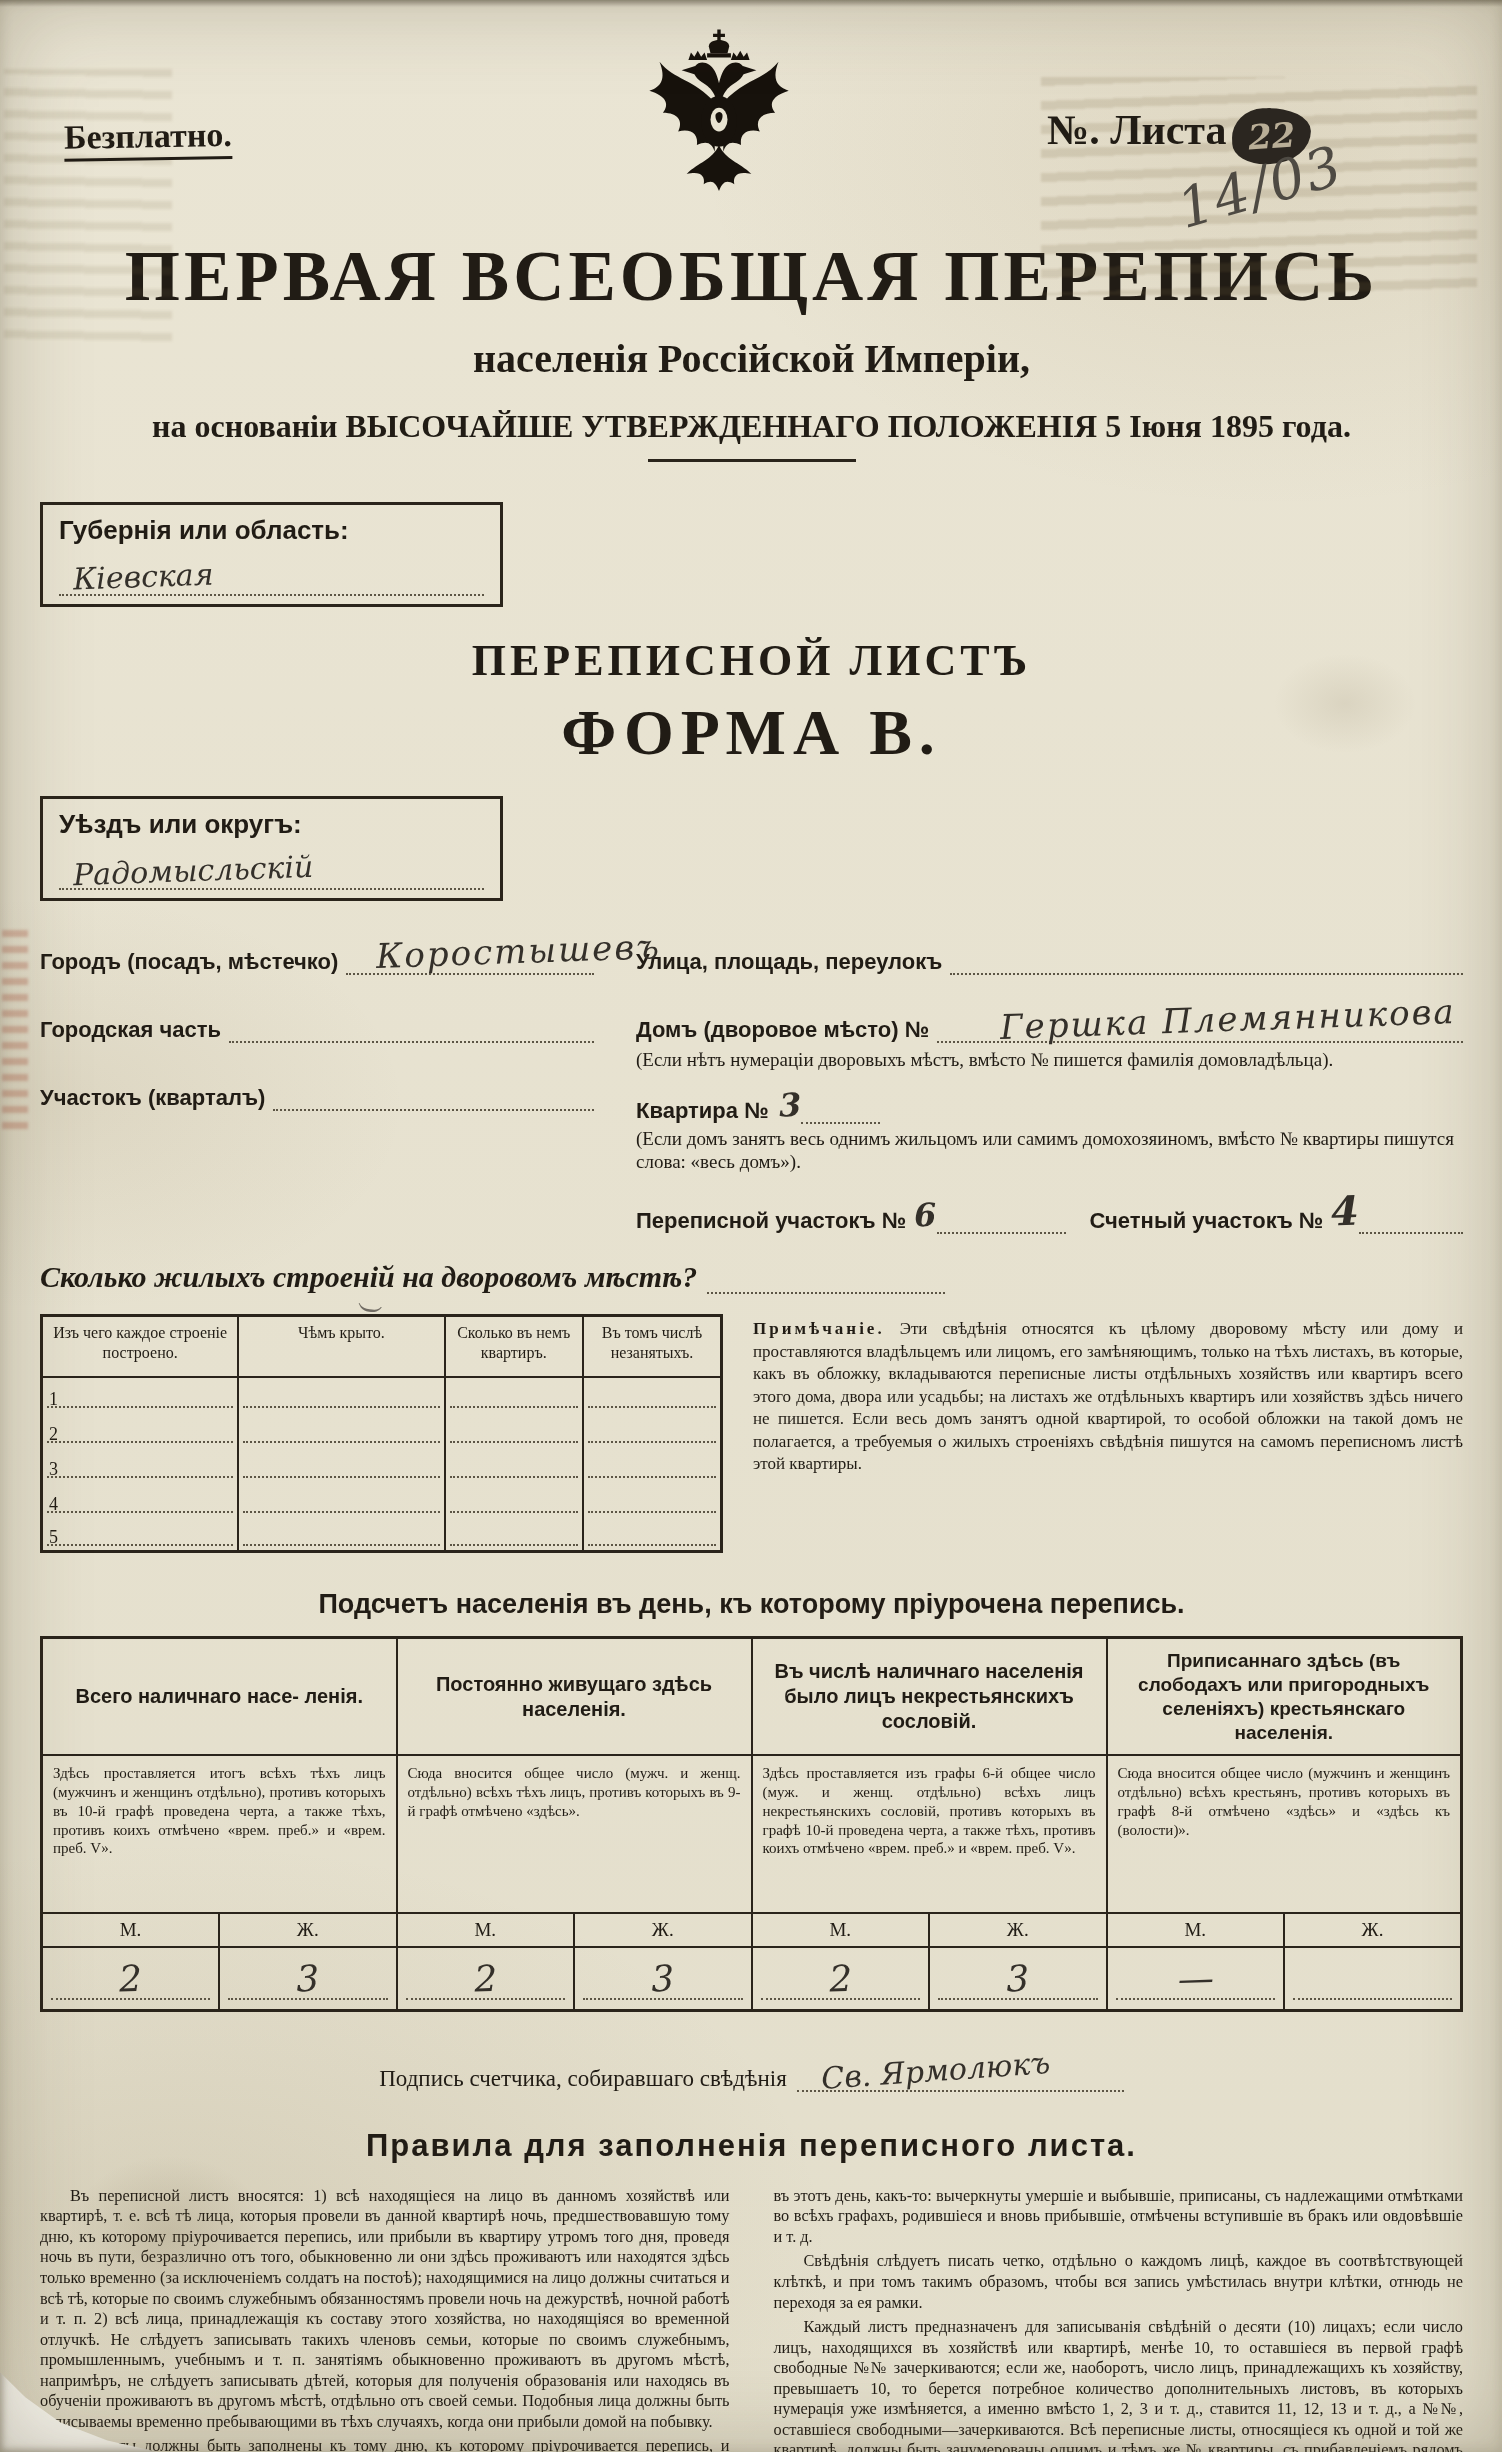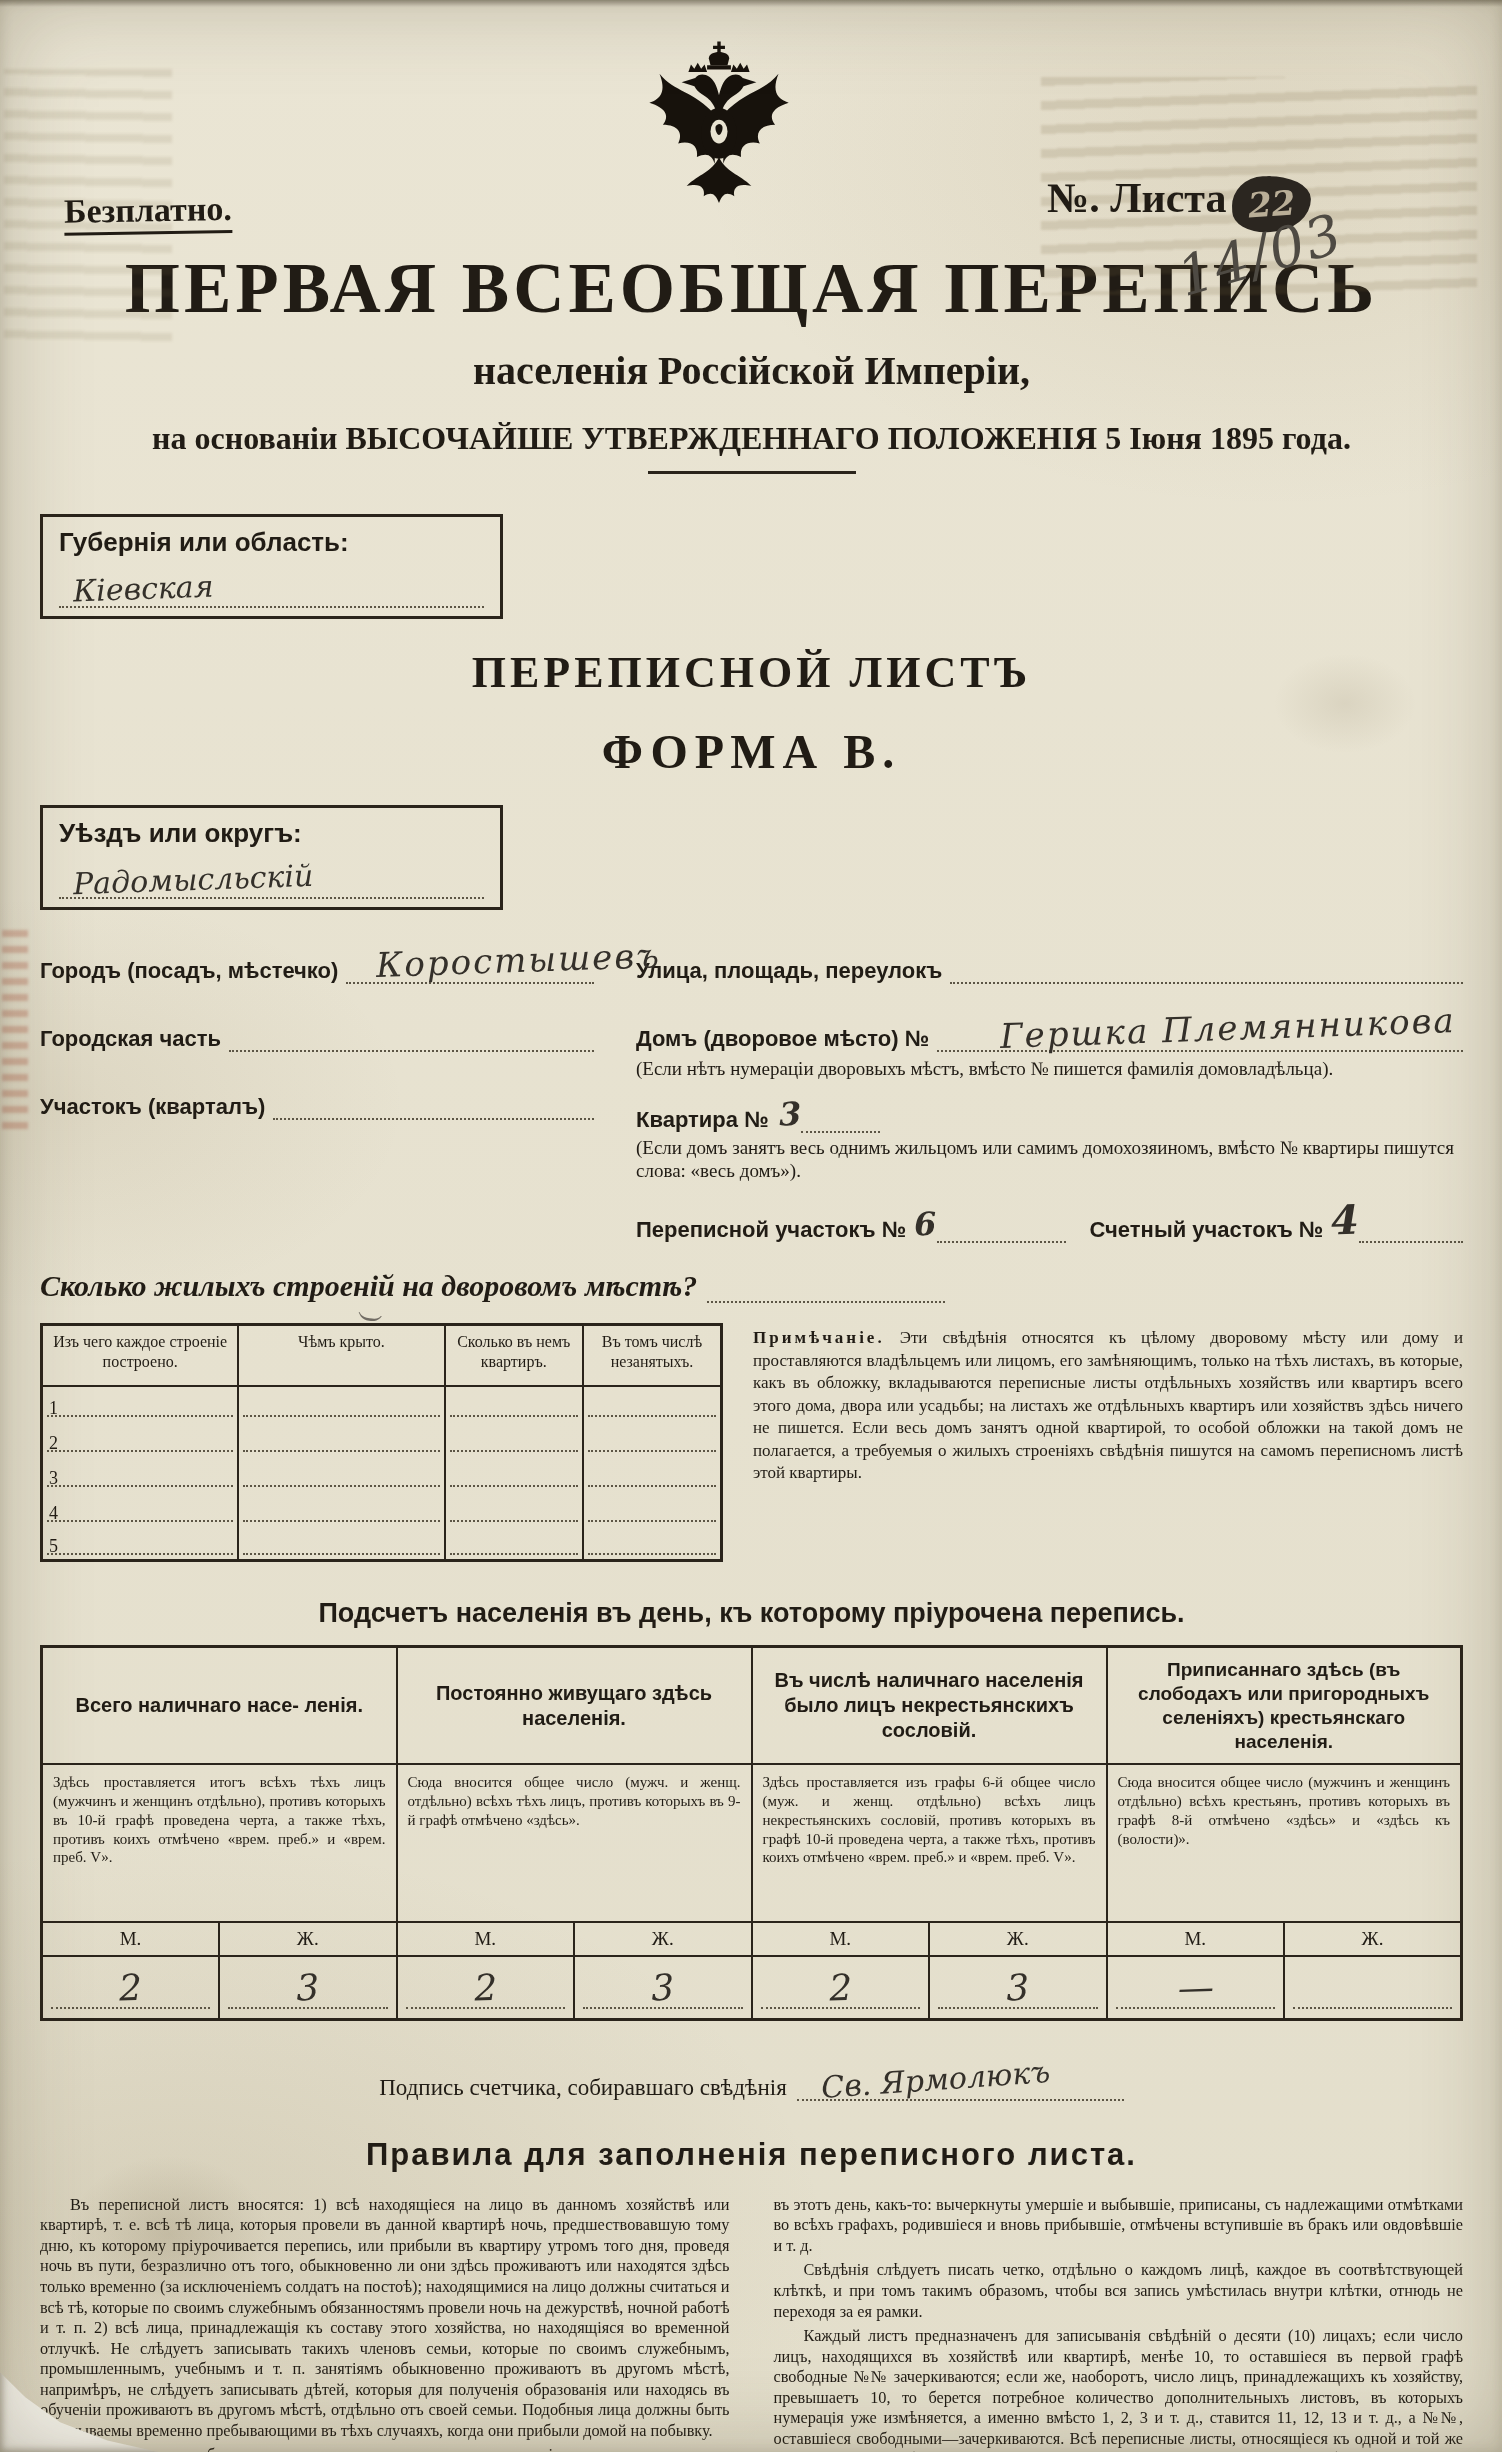--- a/index.html
+++ b/index.html
@@ -36,21 +36,21 @@
   .stain1 { position:absolute; left:30px; bottom:109px; width:277px; height:218px;
     background:radial-gradient(closest-side, rgba(95,78,44,.16), transparent 72%); }
   .stain2 { position:absolute; right:59px; top:634px; width:198px; height:139px;
     background:radial-gradient(closest-side, rgba(95,78,44,.10), transparent 72%); }
   .torn-corner { position:absolute; left:0; bottom:0; width:158px; height:114px;
     background:#f6f4ec;
     clip-path:polygon(0 100%, 0 30%, 16% 52%, 38% 74%, 68% 90%, 100% 100%);
     box-shadow:inset 2px -2px 6px rgba(80,70,40,.35); }
 
   
-  .top-row { display:flex; align-items:flex-end; padding-top:40px; position:relative; }
+  .top-row { display:flex; align-items:center; padding-top:28px; position:relative; }
   .free-label { margin-top:26px; margin-left:24px; width:327px;
     font-size:34px; font-weight:bold; transform:rotate(-1deg);
     border-bottom:none; }
   .free-label span { border-bottom:3px solid #211c15; padding-bottom:3px; }
   .eagle-wrap { flex:1; text-align:center; margin-top:-6px; }
   .sheet-block { width:416px; position:relative; margin-top:20px; }
   .sheet-line { font-size:42px; font-weight:bold; white-space:nowrap; }
   .ink-blot { display:inline-block; position:relative; top:4px; margin-left:6px;
     background:#2b2620; border-radius:42% 58% 55% 45%/55% 45% 60% 40%;
     padding:2px 16px 6px; transform:rotate(-2deg); }
@@ -67,21 +67,21 @@
   .title-rule { width:208px; margin:14px auto 0; border-top:3px solid #2a241b; }
 
   
   .region-row { display:flex; gap:26px; margin-top:40px; align-items:stretch;flex-direction:column; }
   .rbox { width:463px; border:3px solid #2a241b; padding:10px 16px 8px; position:relative; }
   .rbox-label { font-size:26px; font-weight:bold; }
   .rbox-valwrap { border-bottom:2px dotted #5c5545; margin-top:6px; height:44px; position:relative; }
   .rbox-valwrap .hw { position:absolute; bottom:0; left:14px; }
   .center-form { flex:1; text-align:center; padding-top:2px; }
   .form-title { font-size:44px; font-weight:bold; letter-spacing:4px; }
-  .form-subtitle { font-size:48px; font-weight:bold; letter-spacing:7px; margin-top:26px; }
+  .form-subtitle { font-size:64px; font-weight:bold; letter-spacing:7px; margin-top:10px; }
 
   
   .hw { font-family:"DejaVu Serif", serif; font-style:italic; color:#34302a;
     font-size:30px; white-space:nowrap; transform:rotate(-2deg); display:inline-block; }
   .hw-lg { font-size:34px; letter-spacing:2px; }
   .hw-num { font-size:32px; font-weight:bold; }
 
   
   .fields-row { display:flex; gap:42px; margin-top:40px; }
   .lcol { width:554px; }

